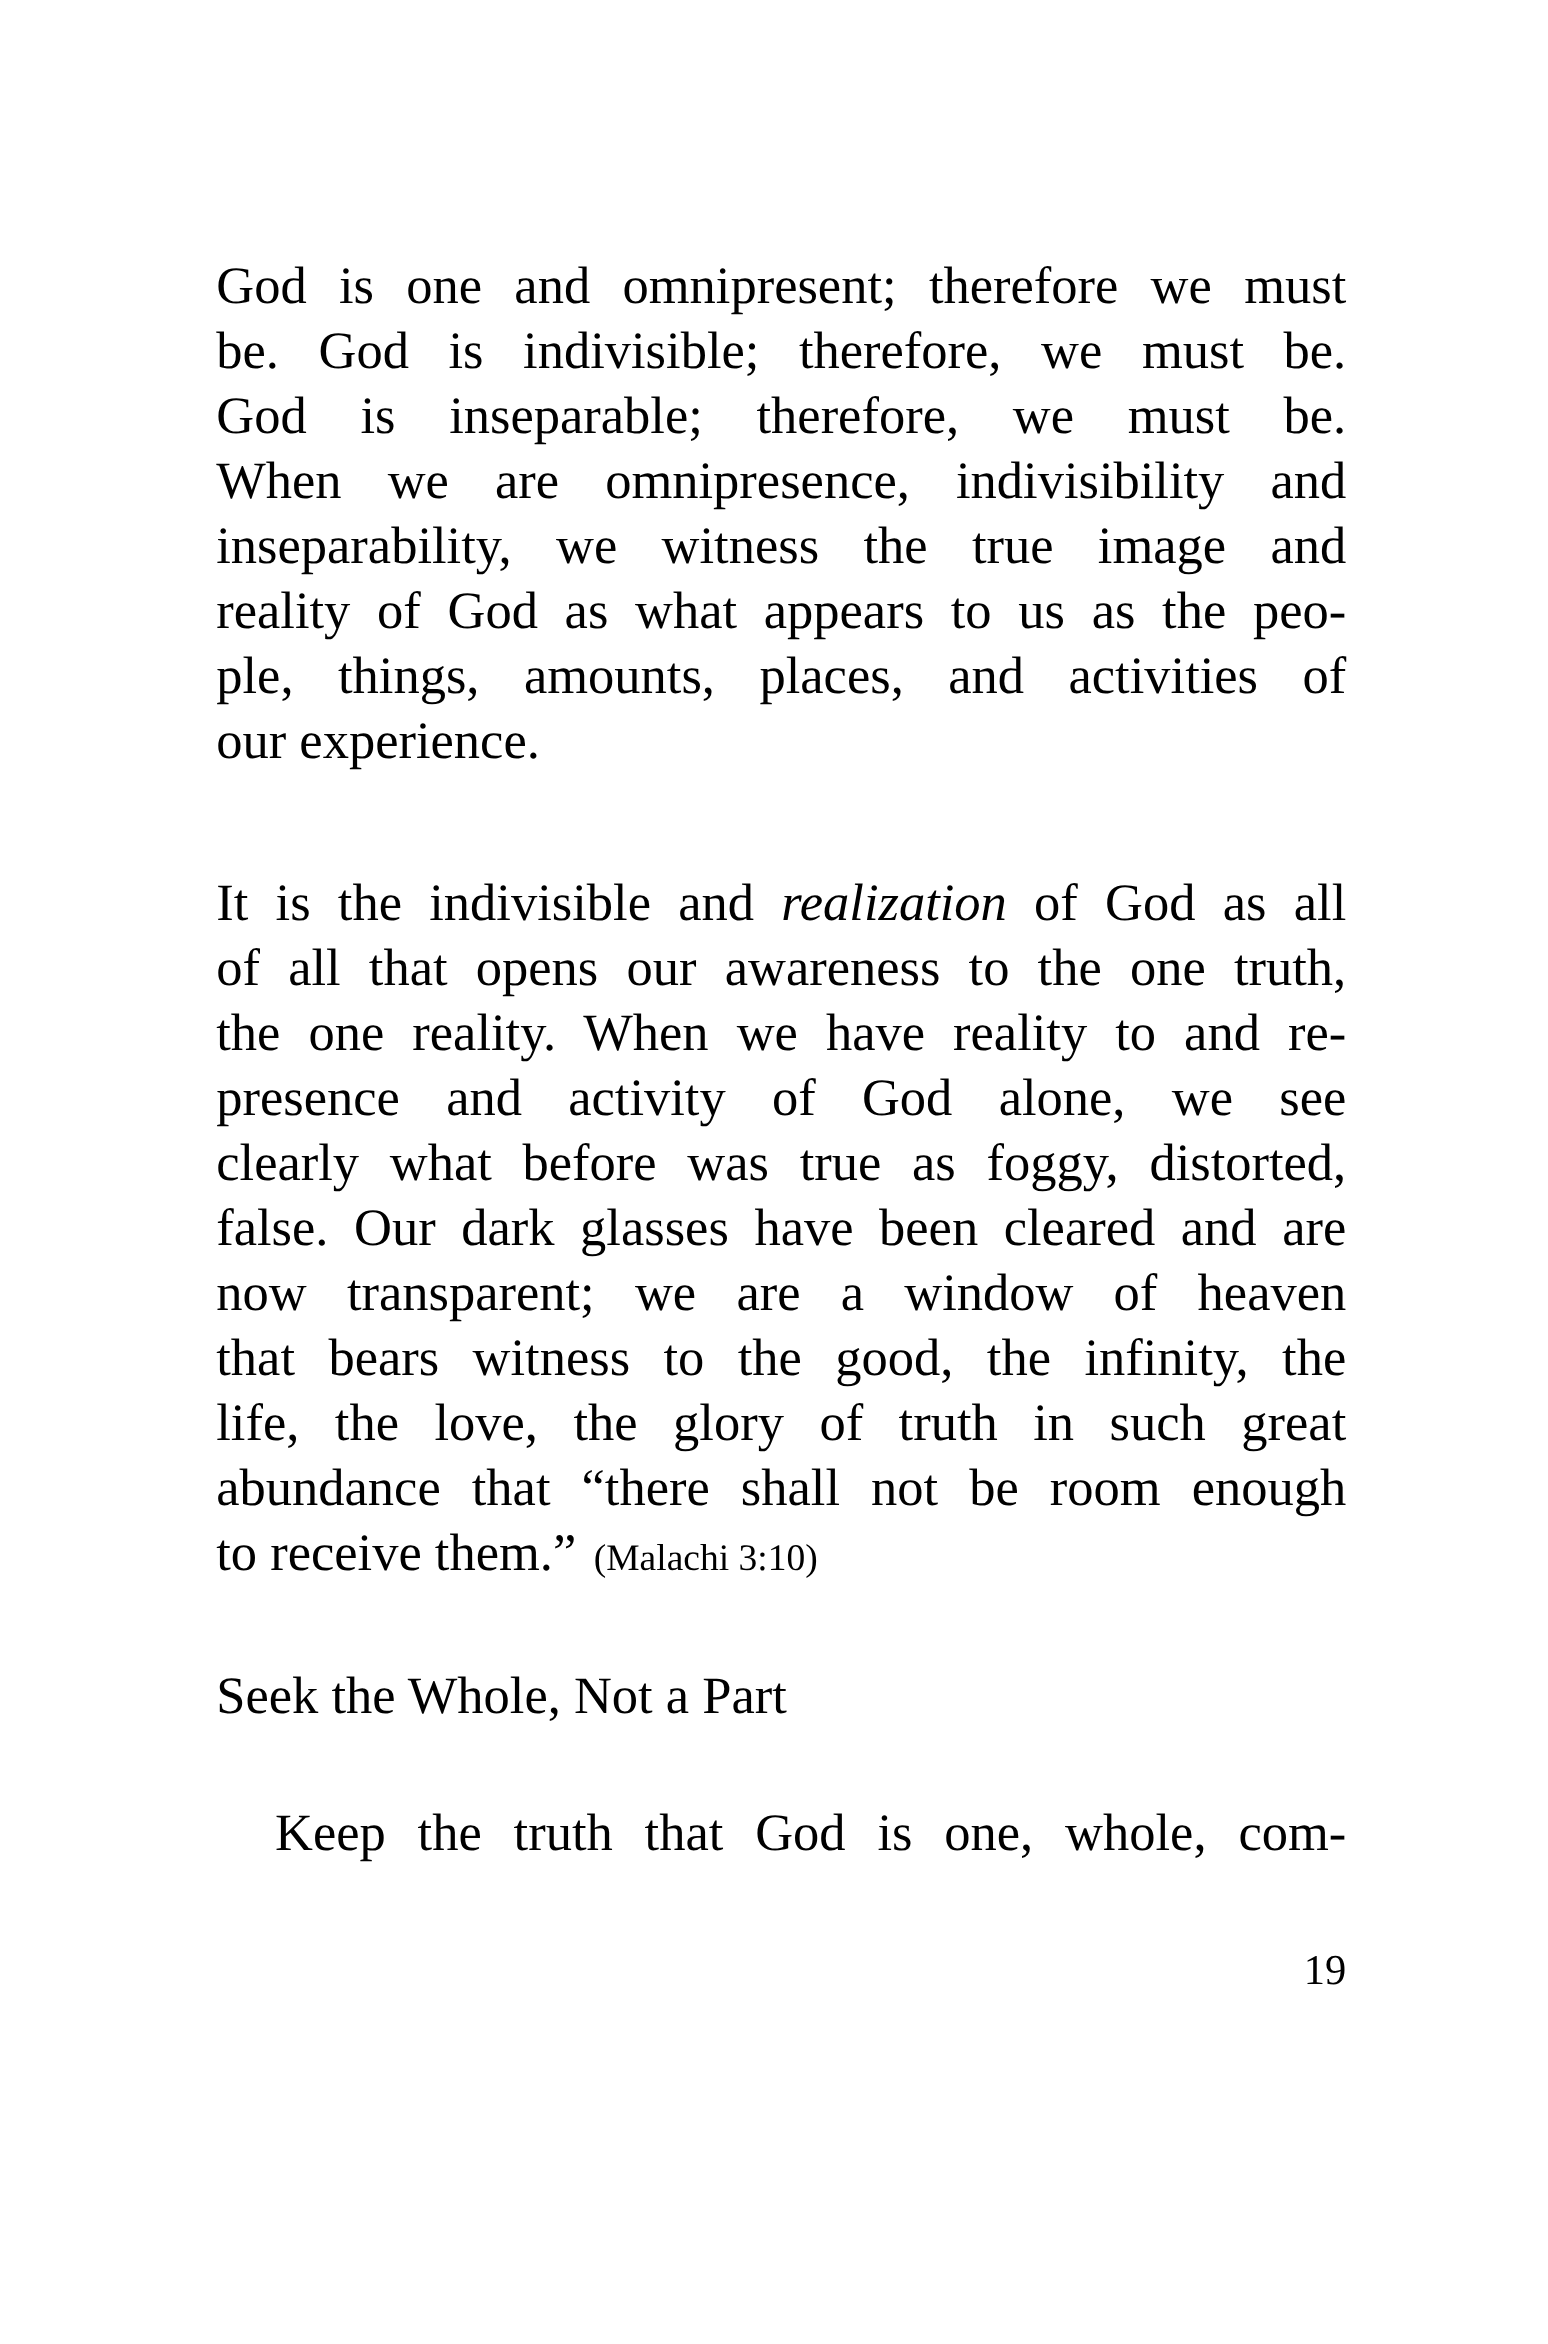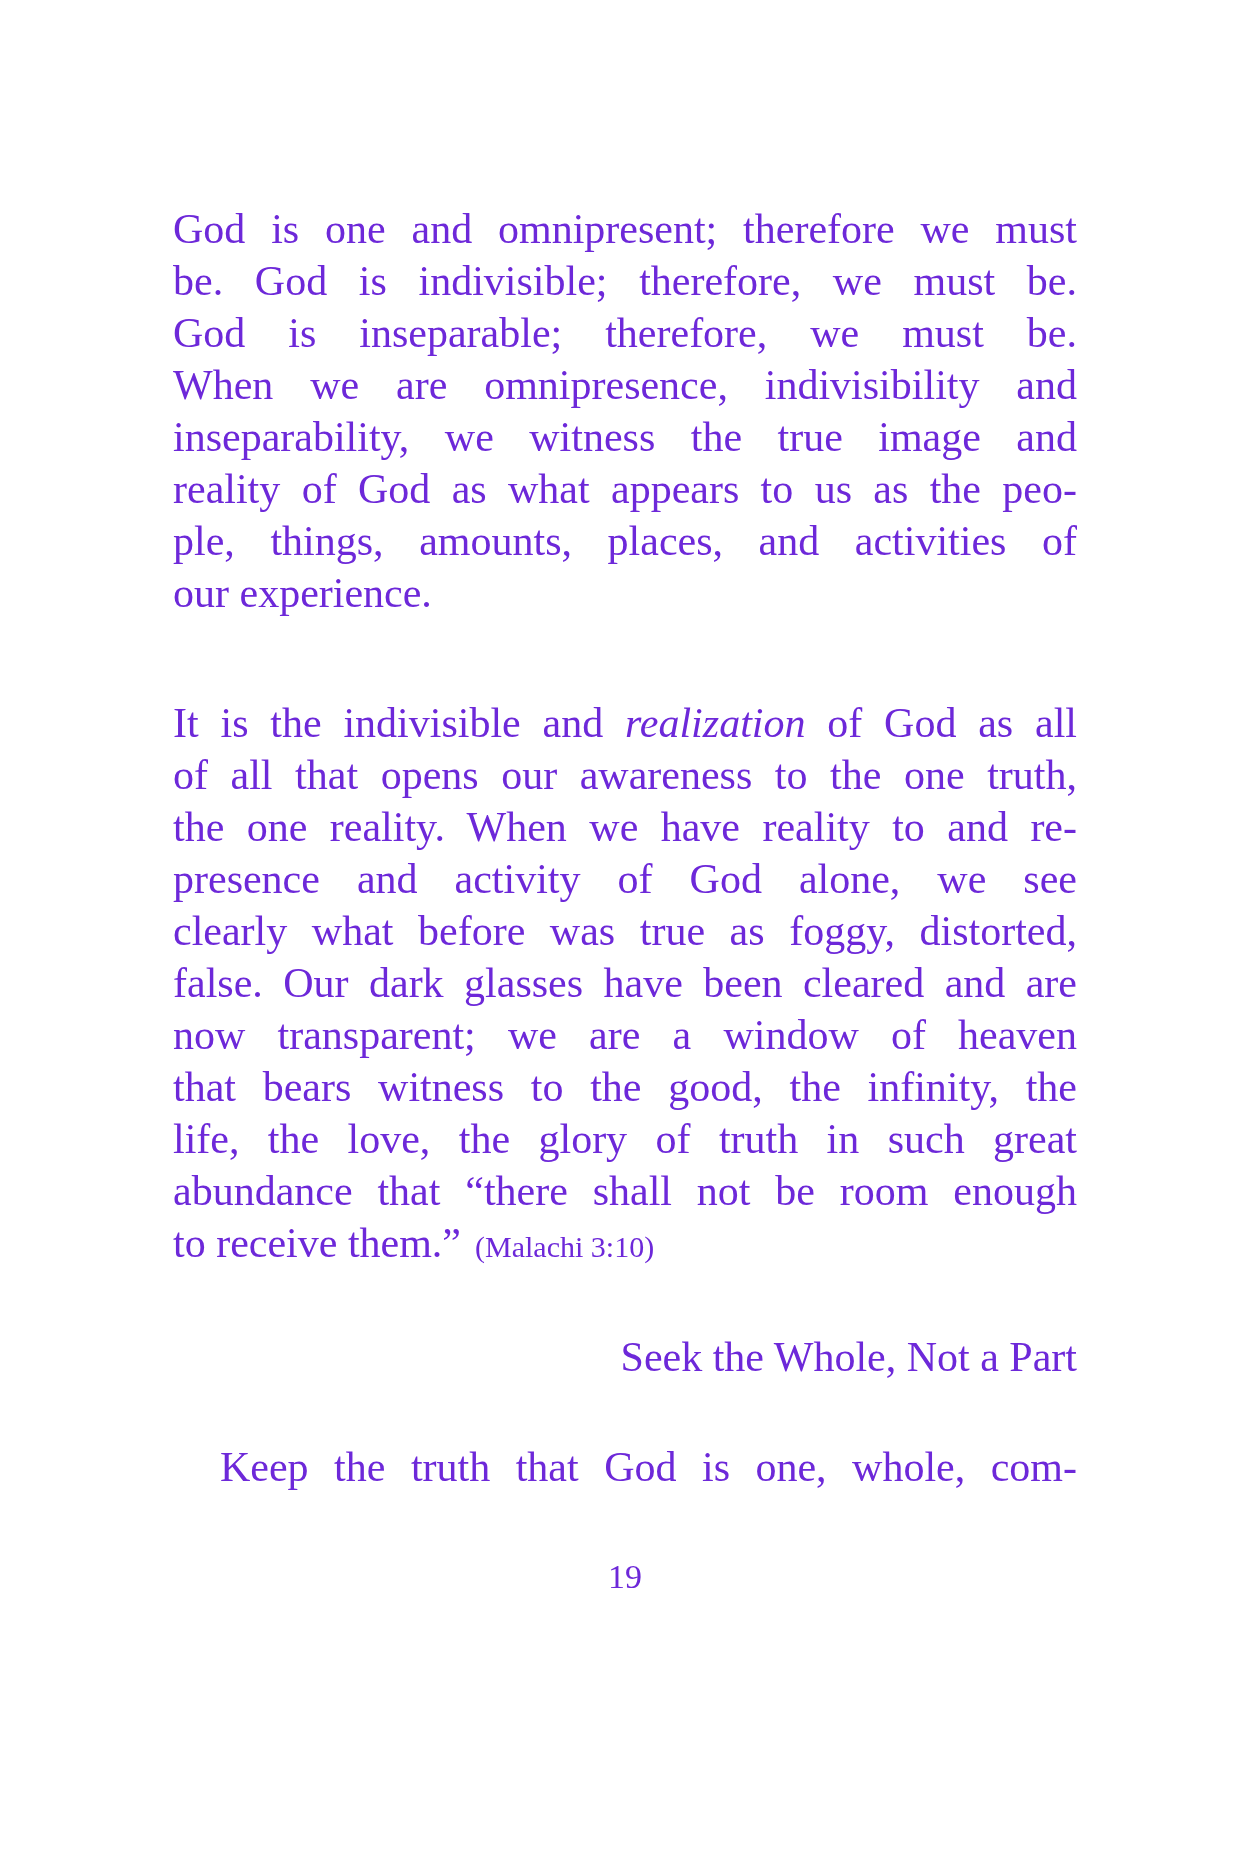--- a/index.html
+++ b/index.html
@@ -5,21 +5,21 @@
   html, body {
     margin: 0;
     padding: 0;
     background: #ffffff;
   }
   .page {
     position: relative;
     width: 1238px;
     height: 1875px;
     background: #ffffff;
-    color: #6d28d9;
+    color: #000000;
     font-family: "Liberation Serif", "DejaVu Serif", serif;
     box-sizing: border-box;
     padding: 203px 161px 12px 173px;
     overflow: hidden;
   }
   .text-block {
     width: 904px;
   }
   .para {
     margin: 0;
@@ -42,32 +42,32 @@
     font-style: italic;
   }
   .citation {
     font-size: 30px;
     margin-left: 14px;
   }
   .heading {
     font-size: 42px;
     line-height: 52px;
     font-weight: normal;
-    text-align: right;
+    text-align: left;
     margin: 58px 0;
     padding: 0;
   }
   .para-after-heading {
     margin-top: 0;
     margin-left: 47px;
   }
   .page-number {
     margin-top: 64px;
     width: 904px;
-    text-align: center;
+    text-align: right;
     font-size: 34px;
     line-height: 40px;
   }
 </style>
 </head>
 <body>
 
 <div class="page">
   <div class="text-block">
 

